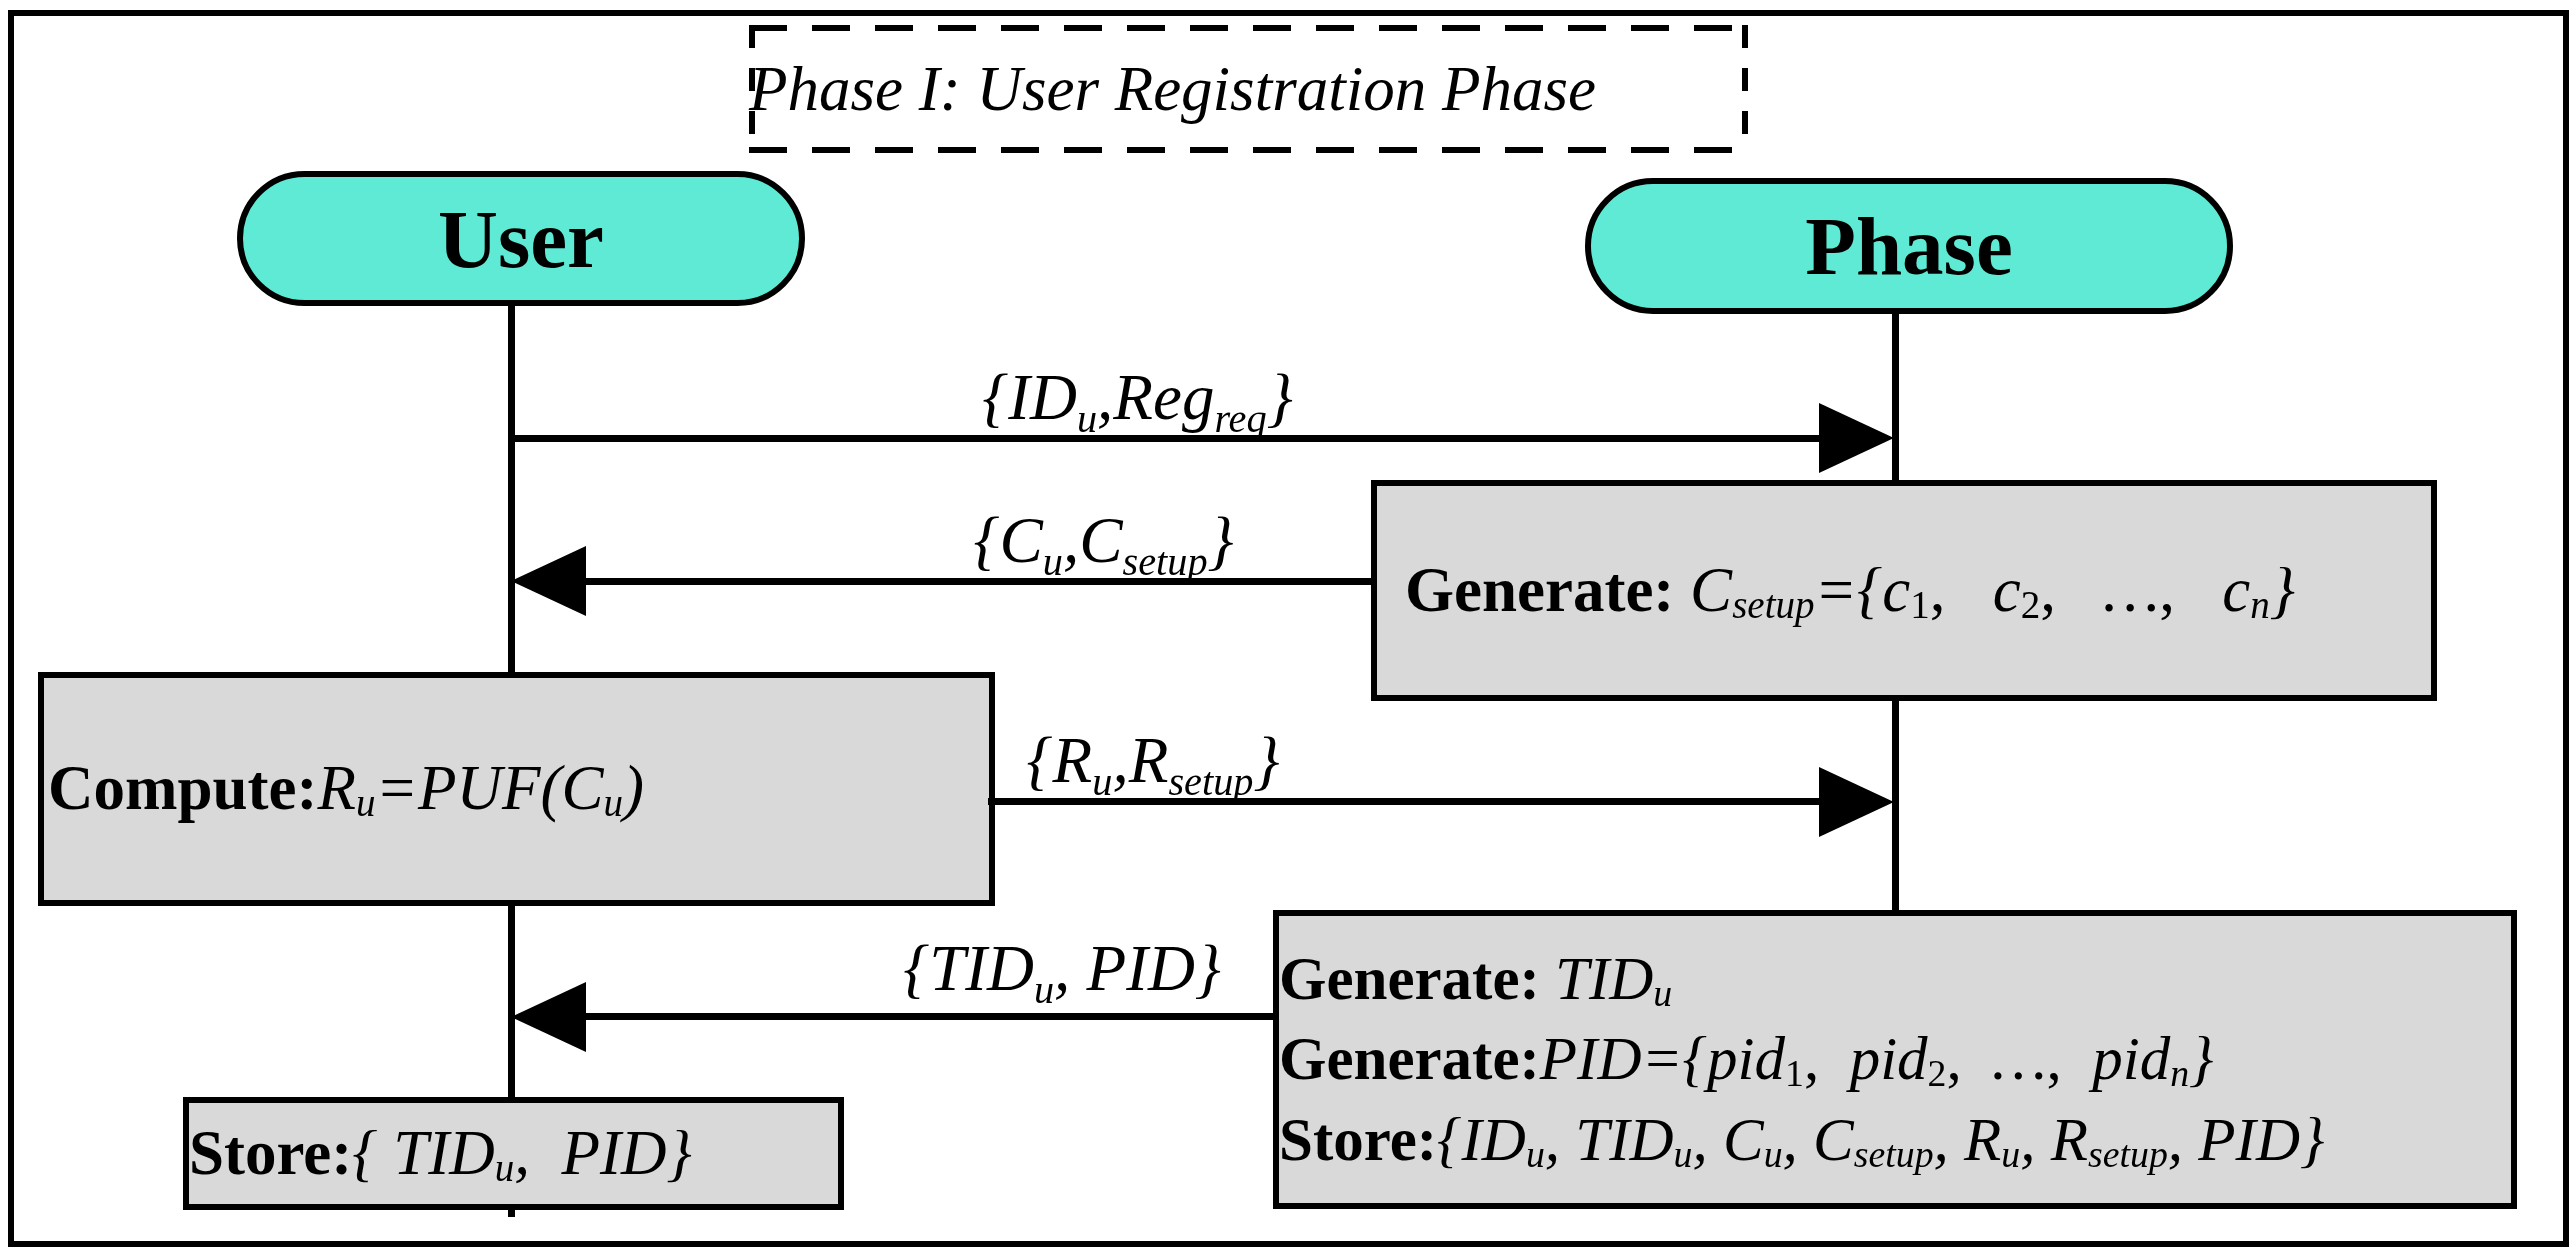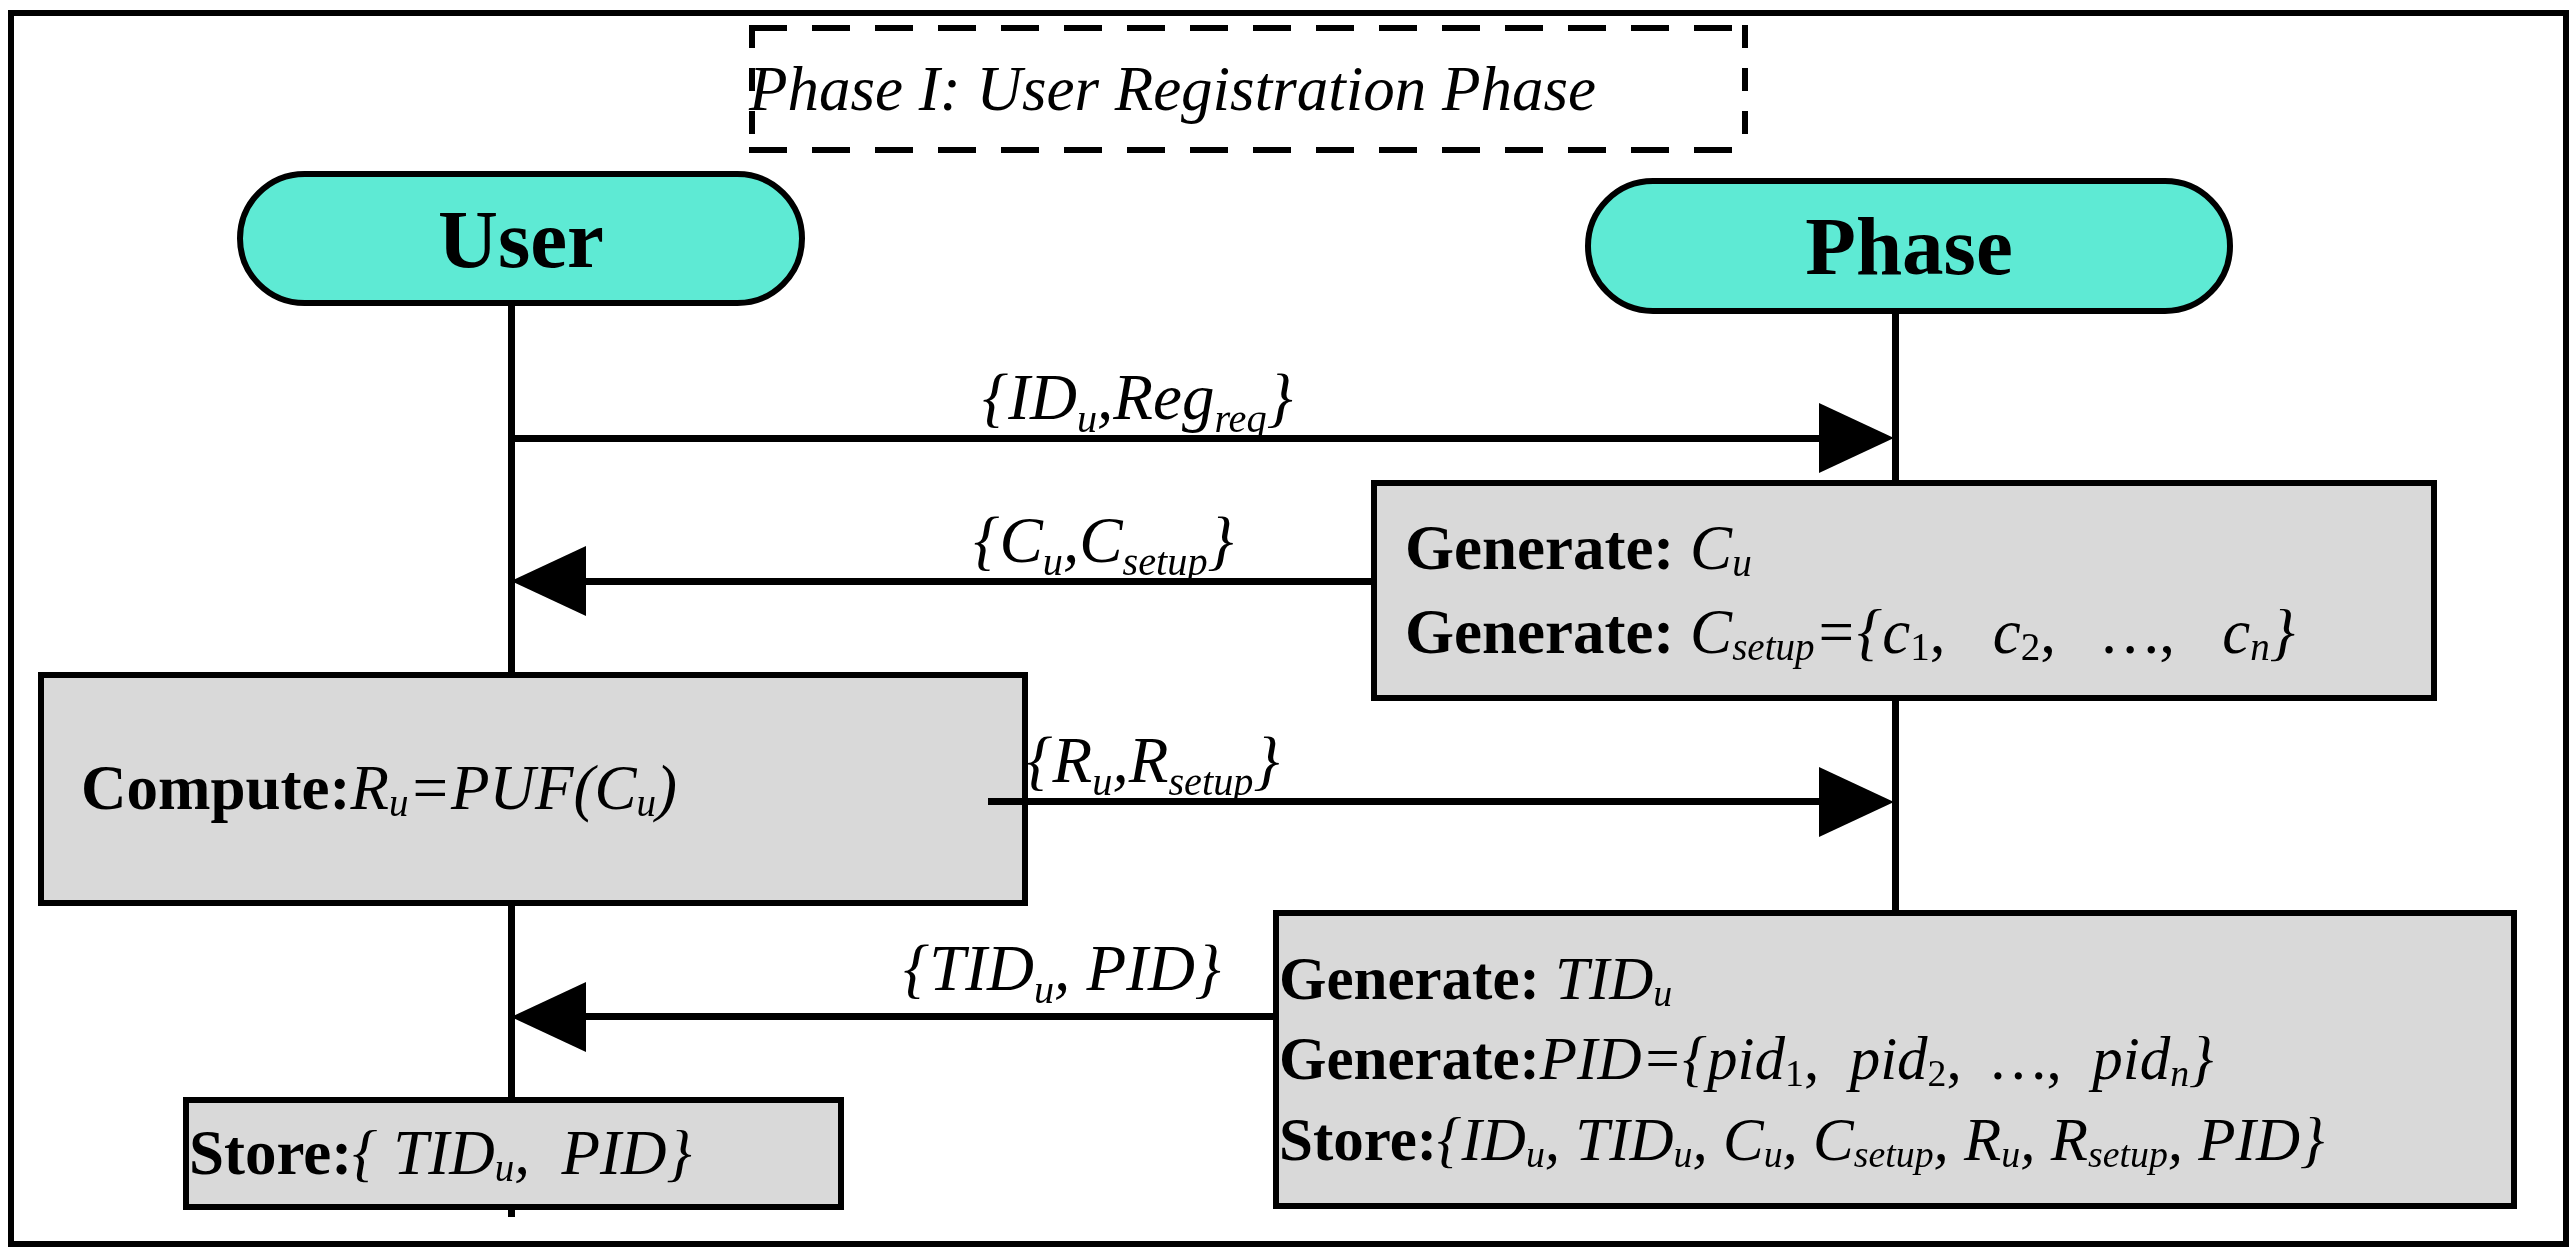--- a/index.html
+++ b/index.html
@@ -36,21 +36,21 @@
   .ahead-left{border-top:35px solid transparent;border-bottom:35px solid transparent;border-right:75px solid #000;}
   
   .msg{z-index:3;display:flex;align-items:flex-end;justify-content:center;
     font-size:65px;white-space:nowrap;height:93px;}
   
   .opbox{background:#d9d9d9;border:6.6px solid #000;z-index:2;
     display:flex;flex-direction:column;justify-content:center;
     font-size:63px;white-space:nowrap;}
   .opbox .opline{line-height:1.32;}
   .box-a{left:1371px;top:480px;width:1026px;height:209px;padding-left:28px;}
-  .box-compute{left:38px;top:672px;width:941px;height:222px;padding-left:37px;}
+  .box-compute{left:38px;top:672px;width:941px;height:222px;padding-left:4px;}
   .box-b{left:1273px;top:910px;width:1232px;height:287px;padding-left:0;font-size:61px;}
   .box-store{left:183px;top:1097px;width:649px;height:101px;align-items:flex-start;}
   
   .seg-b{font-weight:bold;}
   .seg-i{font-style:italic;}
   .seg-sub{font-size:0.62em;position:relative;top:0.18em;}
 </style>
 </head>
 <body>
 
@@ -111,21 +111,20 @@
 <div class="abs ahead ahead-left" style="left:511px;top:982px;"></div>
 <div class="abs msg" style="left:846px;top:913px;width:432px;">
     <span class="seg-i">{TID</span>
     <span class="seg-i seg-sub">u</span>
     <span class="seg-i">,&nbsp; </span>
     <span class="seg-i">PID</span>
     <span class="seg-i">}</span>
   </div>
 
 <div class="abs opbox box-a">
-  <div class="opline"><span class="seg-b">Generate: </span><span class="seg-i">C</span><span class="seg-i seg-sub">u</span></div>
   <div class="opline"><span class="seg-b">Generate: </span><span class="seg-i">C</span><span class="seg-i seg-sub">setup</span><span class="seg-i">={c</span><span class="seg-sub">1</span><span>,&nbsp;&nbsp;</span><span class="seg-i"> c</span><span class="seg-sub">2</span><span>,&nbsp;&nbsp;</span><span class="seg-i"> …</span><span>,&nbsp;&nbsp;</span><span class="seg-i"> c</span><span class="seg-i seg-sub">n</span><span class="seg-i">}</span></div>
 </div>
 
 <div class="abs opbox box-compute">
   <div class="opline"><span class="seg-b">Compute:</span><span class="seg-i">R</span><span class="seg-i seg-sub">u</span><span class="seg-i">=PUF(C</span><span class="seg-i seg-sub">u</span><span class="seg-i">)</span></div>
 </div>
 
 <div class="abs opbox box-b">
   <div class="opline"><span class="seg-b">Generate: </span><span class="seg-i">TID</span><span class="seg-i seg-sub">u</span></div>
   <div class="opline"><span class="seg-b">Generate:</span><span class="seg-i">PID</span><span class="seg-i">={pid</span><span class="seg-sub">1</span><span>,&nbsp; </span><span class="seg-i">pid</span><span class="seg-sub">2</span><span>,&nbsp; </span><span class="seg-i">…</span><span>,&nbsp; </span><span class="seg-i">pid</span><span class="seg-i seg-sub">n</span><span class="seg-i">}</span></div>

